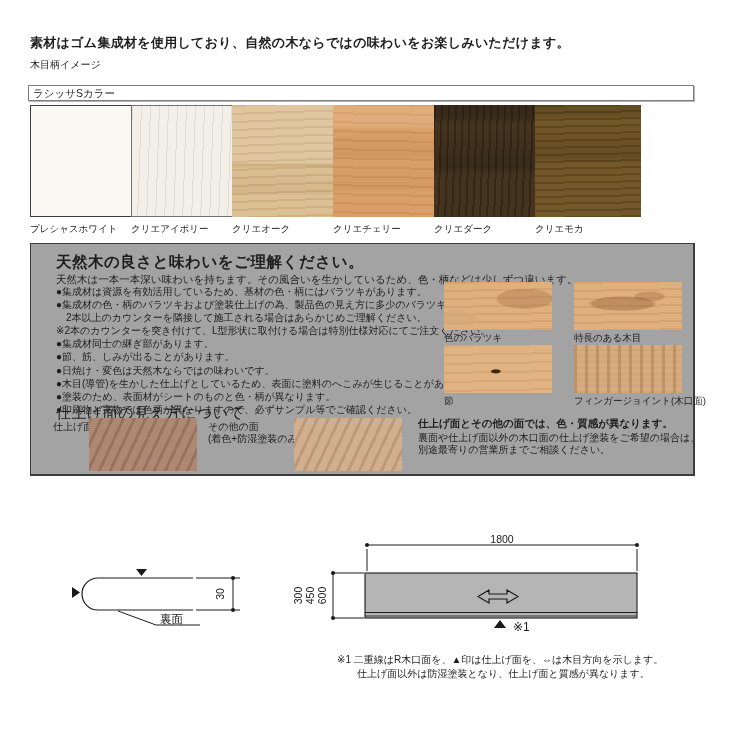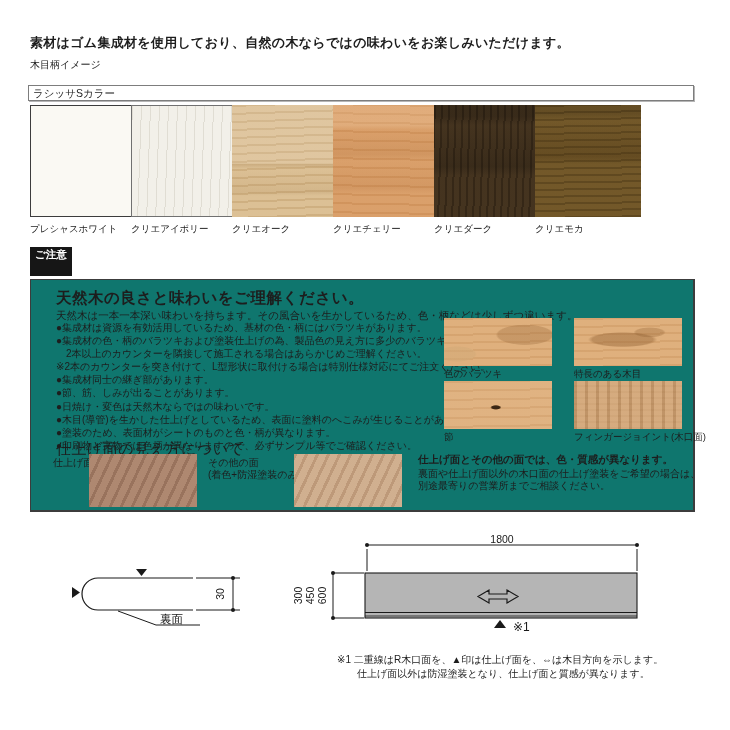--- a/index.html
+++ b/index.html
@@ -32,21 +32,21 @@
   .wood-mocha { background-color:#6e5426;
     background-image:linear-gradient(180deg, rgba(0,0,0,.12) 0 8%, rgba(0,0,0,0) 14%, rgba(60,40,12,.25) 46%, rgba(0,0,0,0) 53%),
     repeating-linear-gradient(179deg, rgba(46,32,10,.22) 0 2px, rgba(150,118,64,.12) 2px 7px); }
   .wood-dark { background-color:#40301d;
     background-image:linear-gradient(180deg, rgba(0,0,0,.18) 0 10%, rgba(0,0,0,0) 18%, rgba(0,0,0,.16) 55%, rgba(0,0,0,0) 63%),
     repeating-linear-gradient(92deg, rgba(20,12,4,.25) 0 2px, rgba(96,74,44,.14) 2px 7px); }
 
   
   .notice-tab { left:30px; top:247px; background:#161616; color:#fff; font-size:10.5px; font-weight:bold;
                 padding:1px 5px 16px; line-height:12px; }
-  .notice-box { left:30px; top:279px; width:665px; height:233px; background:#0f766e;
+  .notice-box { left:30px; top:243px; width:665px; height:233px; background:#a3a3a3;
                 border:1px solid #3c3c3c; border-right-width:2px; border-bottom-width:2px; }
   .notice-heading { left:25px; top:8px; font-size:15.5px; font-weight:bold; letter-spacing:.5px; }
   .notice-sub { left:25px; top:29px; font-size:10.5px; }
   .bullets { left:25px; top:41px; width:395px; font-size:10px; }
   .bullets div { line-height:13.1px; white-space:nowrap; }
   .bullets .indent { padding-left:10px; }
 
   .sample { width:104px; }
   .sample-img { width:108px; height:48px; }
   .sample-label { font-size:9.5px; margin-top:2px; white-space:nowrap; }

